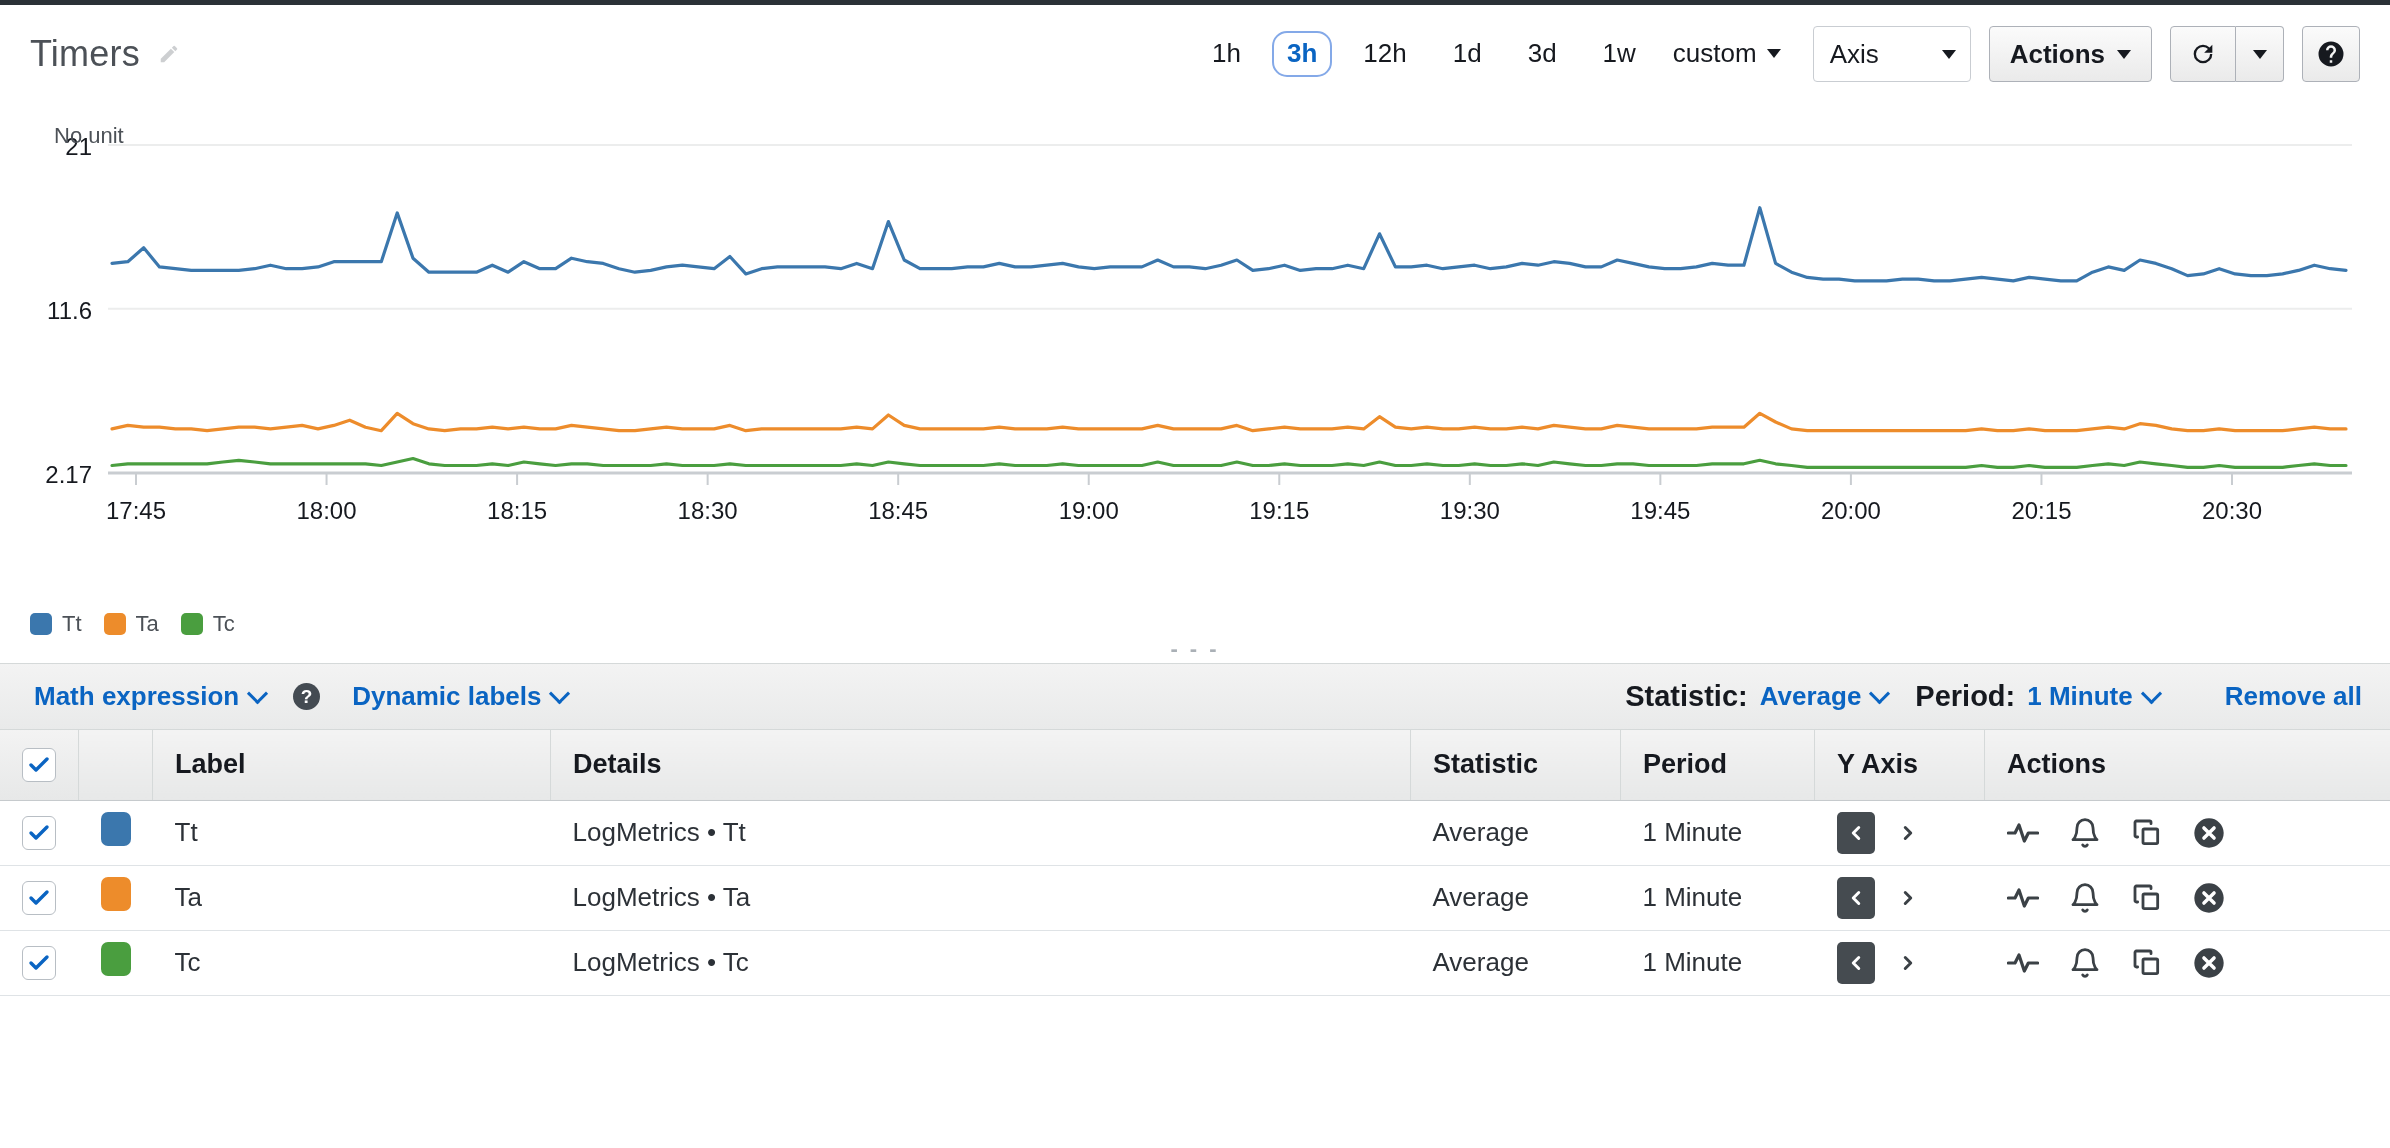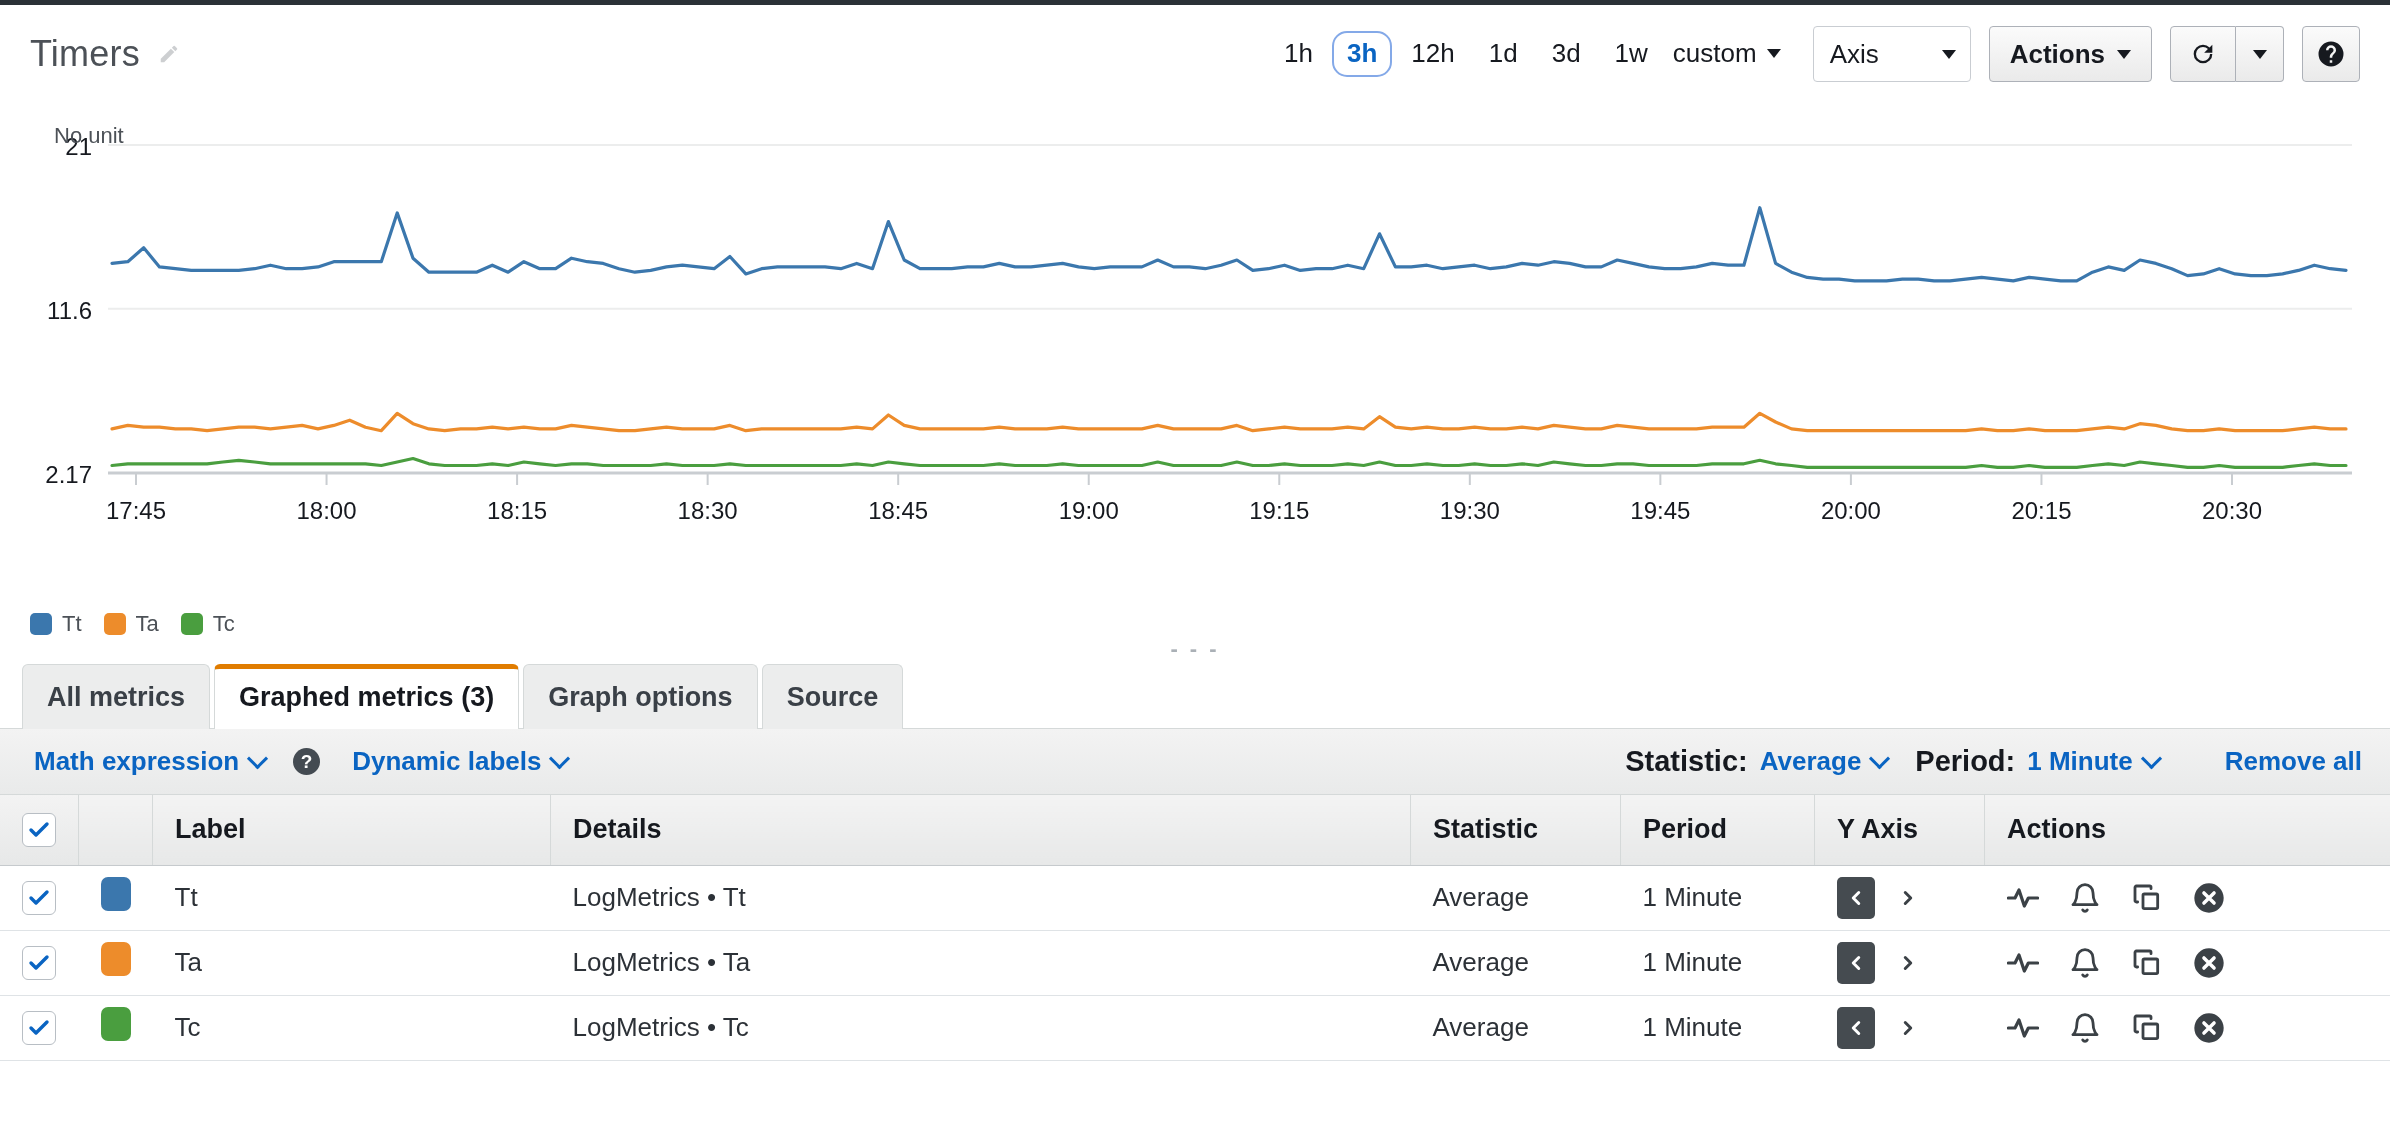--- a/index.html
+++ b/index.html
@@ -22,21 +22,21 @@
     position: relative;
   }
   .title-wrap { display: flex; align-items: center; gap: 18px; }
   .page-title { font-size: 36px; color: #4c5157; font-weight: 400; letter-spacing: .2px; }
   .pencil-icon { width: 22px; height: 22px; opacity: .42; }
 
   .header-right {
     margin-left: auto;
     display: flex; align-items: center; gap: 0;
   }
-  .range-group { display: flex; align-items: center; gap: 4px; margin-right: 26px; }
+  .range-group { display: flex; align-items: center; gap: 16px; margin-right: 26px; }
   .range-item {
     font-size: 26px; color: #16191f;
     padding: 6px 13px; border-radius: 7px;
     border: 2px solid transparent; cursor: pointer;
     line-height: 1.15;
   }
   .range-item.selected {
     color: #0a64c2; font-weight: 700;
     border-color: #84a9e8;
     background: #fff;
@@ -300,26 +300,20 @@
   </div>
   <div class="legend-item">
     <span class="legend-swatch" id="lg2" style="background: rgb(74, 158, 63);"></span>
     <span class="legend-label">Tc</span>
   </div>
 </div>
 
 <div class="drag-handle">- - -</div>
 
 <div class="tabs-wrap">
-  <div class="tabs">
-    <div class="tab">All metrics</div>
-    <div class="tab active">Graphed metrics (3)</div>
-    <div class="tab">Graph options</div>
-    <div class="tab">Source</div>
-  </div>
   <div class="tabs-underline"></div>
 
   <div class="metric-toolbar">
     <div class="mt-link">
       <span>Math expression</span>
       <span class="chev"></span>
     </div>
     <div class="q-icon">?</div>
     <div class="mt-link">
       <span>Dynamic labels</span>

